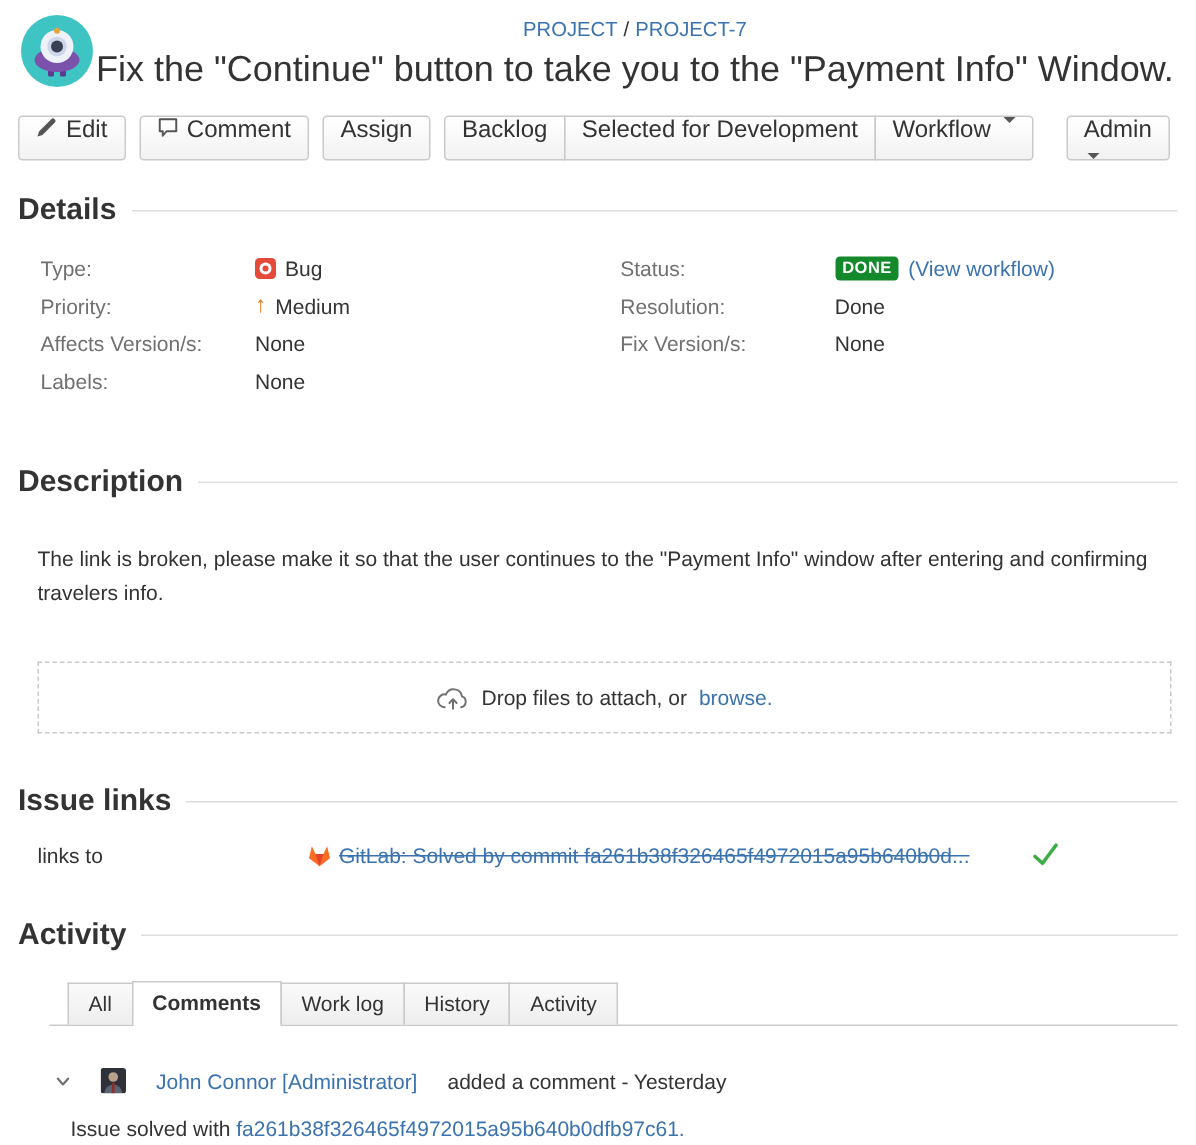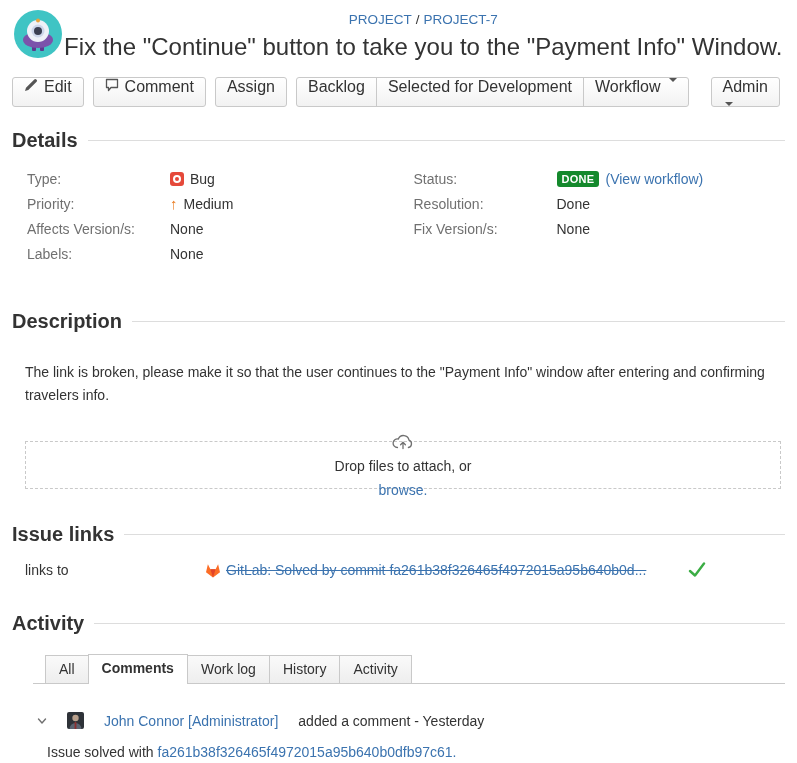--- a/index.html
+++ b/index.html
@@ -74,21 +74,20 @@
   
   .section-body { margin-top: 28px; padding-left: 13px; line-height: 1.65; color: #333; }
 
   
   .dropzone {
     margin: 14px 4px 0 13px;
     border: 1px dashed #c9c9c9;
     height: 48px;
     display: flex; align-items: center; justify-content: center; gap: 8px;
     color: #333;
-    flex-direction: column;
   }
   .cloud-icon svg { width: 22px; height: 18px; display: block; }
 
   
   .issuelink-row { display: flex; align-items: center; margin-top: 16px; }
   .issuelink-label { width: 193px; padding-left: 13px; color: #333; }
   .gitlab-icon svg { width: 16px; height: 15px; display: block; margin-right: 5px; }
   .issuelink-a { text-decoration: line-through; }
   .check-icon { margin-left: 42px; }
   .check-icon svg { width: 18px; height: 16px; display: block; }

